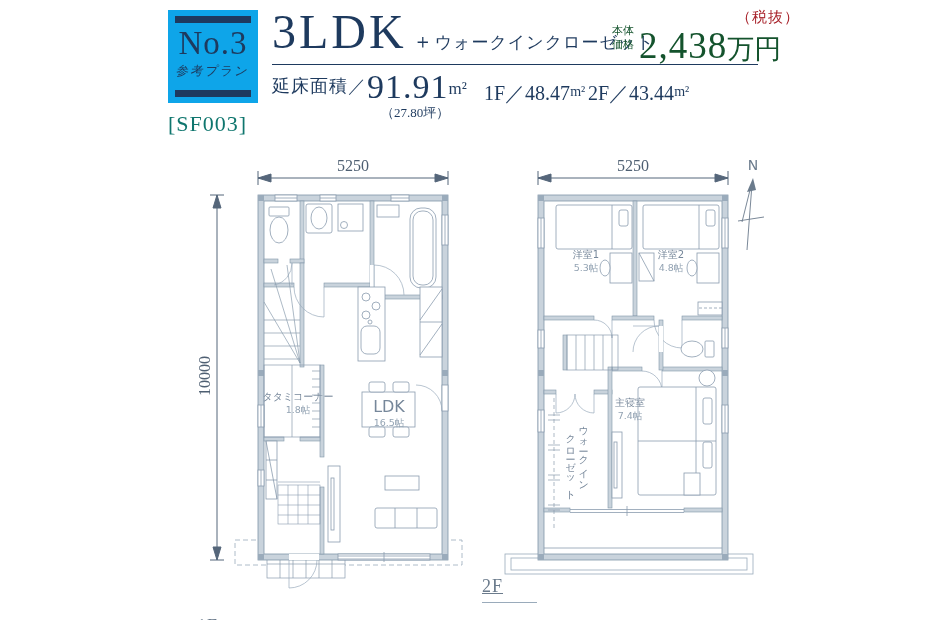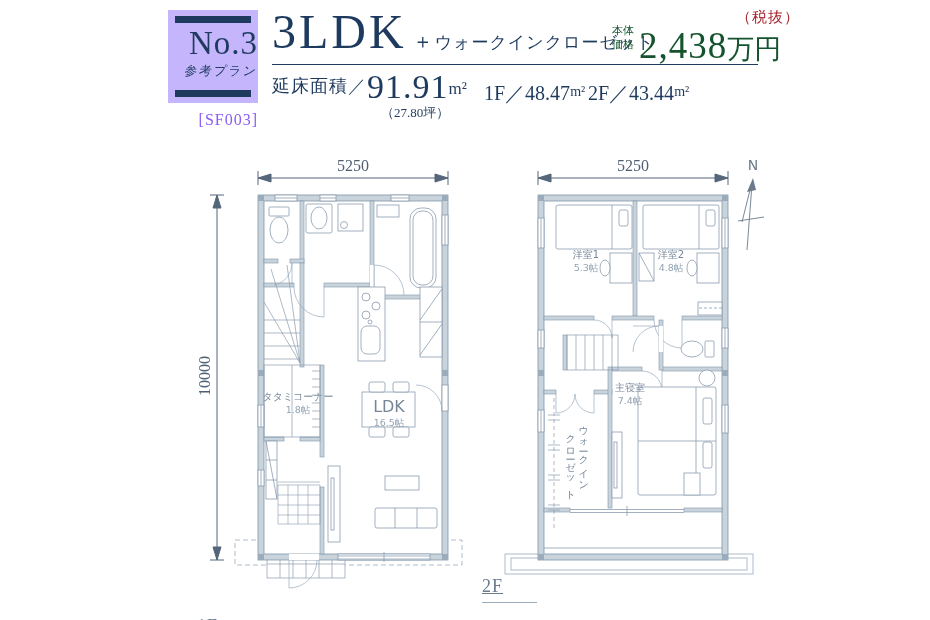--- a/index.html
+++ b/index.html
@@ -1,25 +1,25 @@
 <!DOCTYPE html>
 <html><head>
 <meta charset="utf-8">
 <style>
   html,body{margin:0;padding:0;background:#fff;}
   #stage{position:relative;width:930px;height:620px;background:#ffffff;overflow:hidden;
          font-family:"Liberation Serif","DejaVu Serif",serif;}
   .abs{position:absolute;}
   
-  .badge{left:168px;top:10px;width:90px;height:93px;background:#c4b5fd;text-align:right;}
+  .badge{left:168px;top:10px;width:90px;height:93px;background:#0ea5e9;text-align:center;}
   .badge .bar{position:absolute;left:7px;right:7px;height:7px;background:#1e3a5e;}
   .badge .bar.top{top:6px;} .badge .bar.bottom{bottom:6px;}
   .badge .no{margin-top:17px;font-size:33px;color:#1e3a5e;letter-spacing:1px;line-height:1;}
   .badge .type{margin-top:3px;font-size:12.5px;color:#1e3a5e;letter-spacing:2px;transform:skewX(-10deg);}
-  .code{left:168px;top:111px;width:90px;text-align:right;font-size:16px;color:#8b5cf6;letter-spacing:1px;}
+  .code{left:168px;top:111px;width:90px;text-align:left;font-size:22px;color:#0f766e;letter-spacing:1px;}
   .title-row{left:272px;top:6px;white-space:nowrap;color:#1e3a5e;}
   .title-main{font-size:48px;letter-spacing:3px;line-height:1.1;}
   .title-plus{font-size:20px;margin:0 2px 0 6px;}
   .title-sub{font-size:17px;letter-spacing:1px;}
   .title-underline{left:272px;top:64px;width:486px;border-top:1.5px solid #1e3a5e;height:0;}
   .area-row{left:272px;top:68px;white-space:nowrap;color:#1e3a5e;}
   .area-label{font-size:18px;letter-spacing:1px;vertical-align:6px;}
   .area-value{font-size:34px;letter-spacing:1px;}
   .area-unit{font-size:17px;vertical-align:4px;}
   .tsubo{left:355px;top:104px;width:120px;text-align:center;font-size:13px;color:#1e3a5e;}
@@ -39,21 +39,21 @@
   .compass-n{left:742px;top:157px;width:22px;text-align:center;font-size:14px;color:#6b7b8c;font-family:"DejaVu Sans",sans-serif;}
   .floor-label{top:576px;width:55px;font-size:18px;color:#6b7b8c;border-bottom:1px solid #9aabbb;padding-bottom:5px;letter-spacing:1px;}
   .floor-label.one{left:197px;margin-top:40px;} .floor-label.two{left:482px;text-decoration:underline;}
   .room-label{font-family:"DejaVu Sans",sans-serif;color:#76879a;text-align:center;line-height:1.25;}
   .room-name{font-size:10px;} .room-size{font-size:9.5px;color:#93a3b3;}
   .ldk-label{left:362px;top:397px;width:54px;}
   .ldk-label .room-name{font-size:16px;}
   .tatami-label{left:254px;top:391px;width:88px;}
   .bed1-label{left:560px;top:249px;width:52px;}
   .bed2-label{left:645px;top:249px;width:52px;}
-  .master-label{left:600px;top:382px;width:60px;}
+  .master-label{left:600px;top:397px;width:60px;}
   .wic-col{font-family:"DejaVu Sans",sans-serif;font-size:10px;color:#76879a;writing-mode:vertical-rl;letter-spacing:2px;}
   .wic1{left:576px;top:419px;} .wic2{left:563px;top:427px;}
   .plan-svg{position:absolute;}
 </style>
 </head>
 <body>
 
 <div id="stage">
 
   <div class="abs badge">

